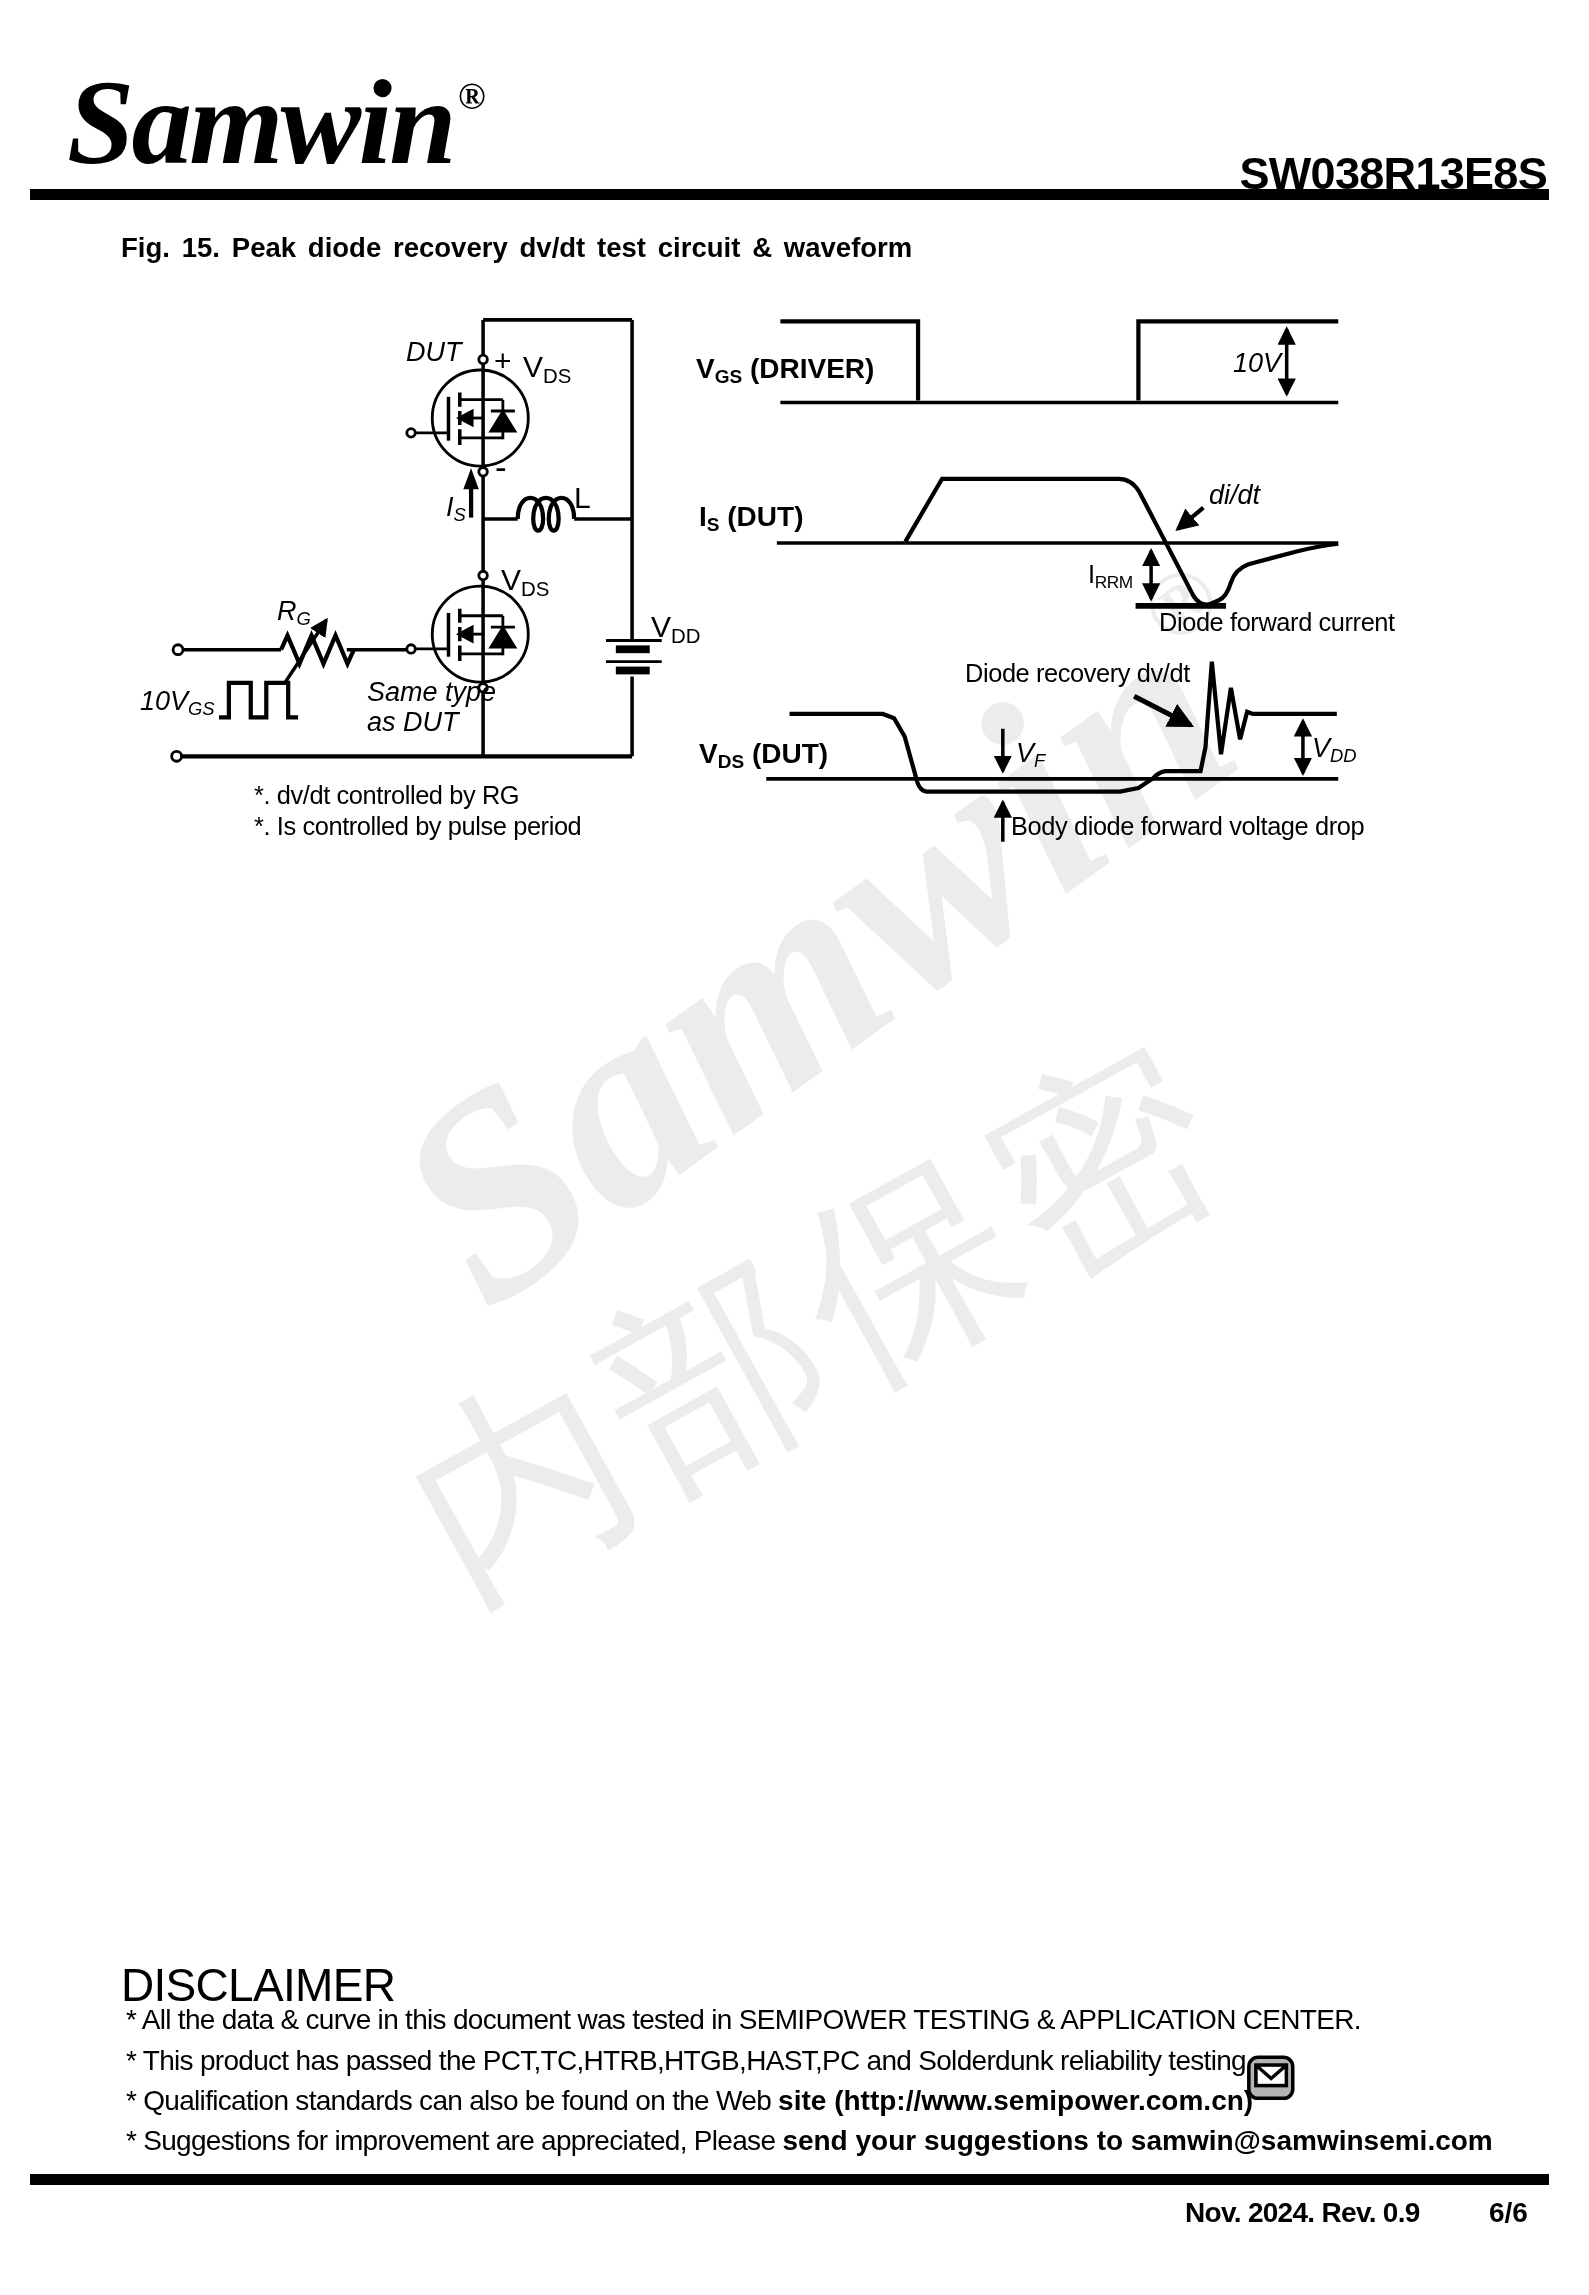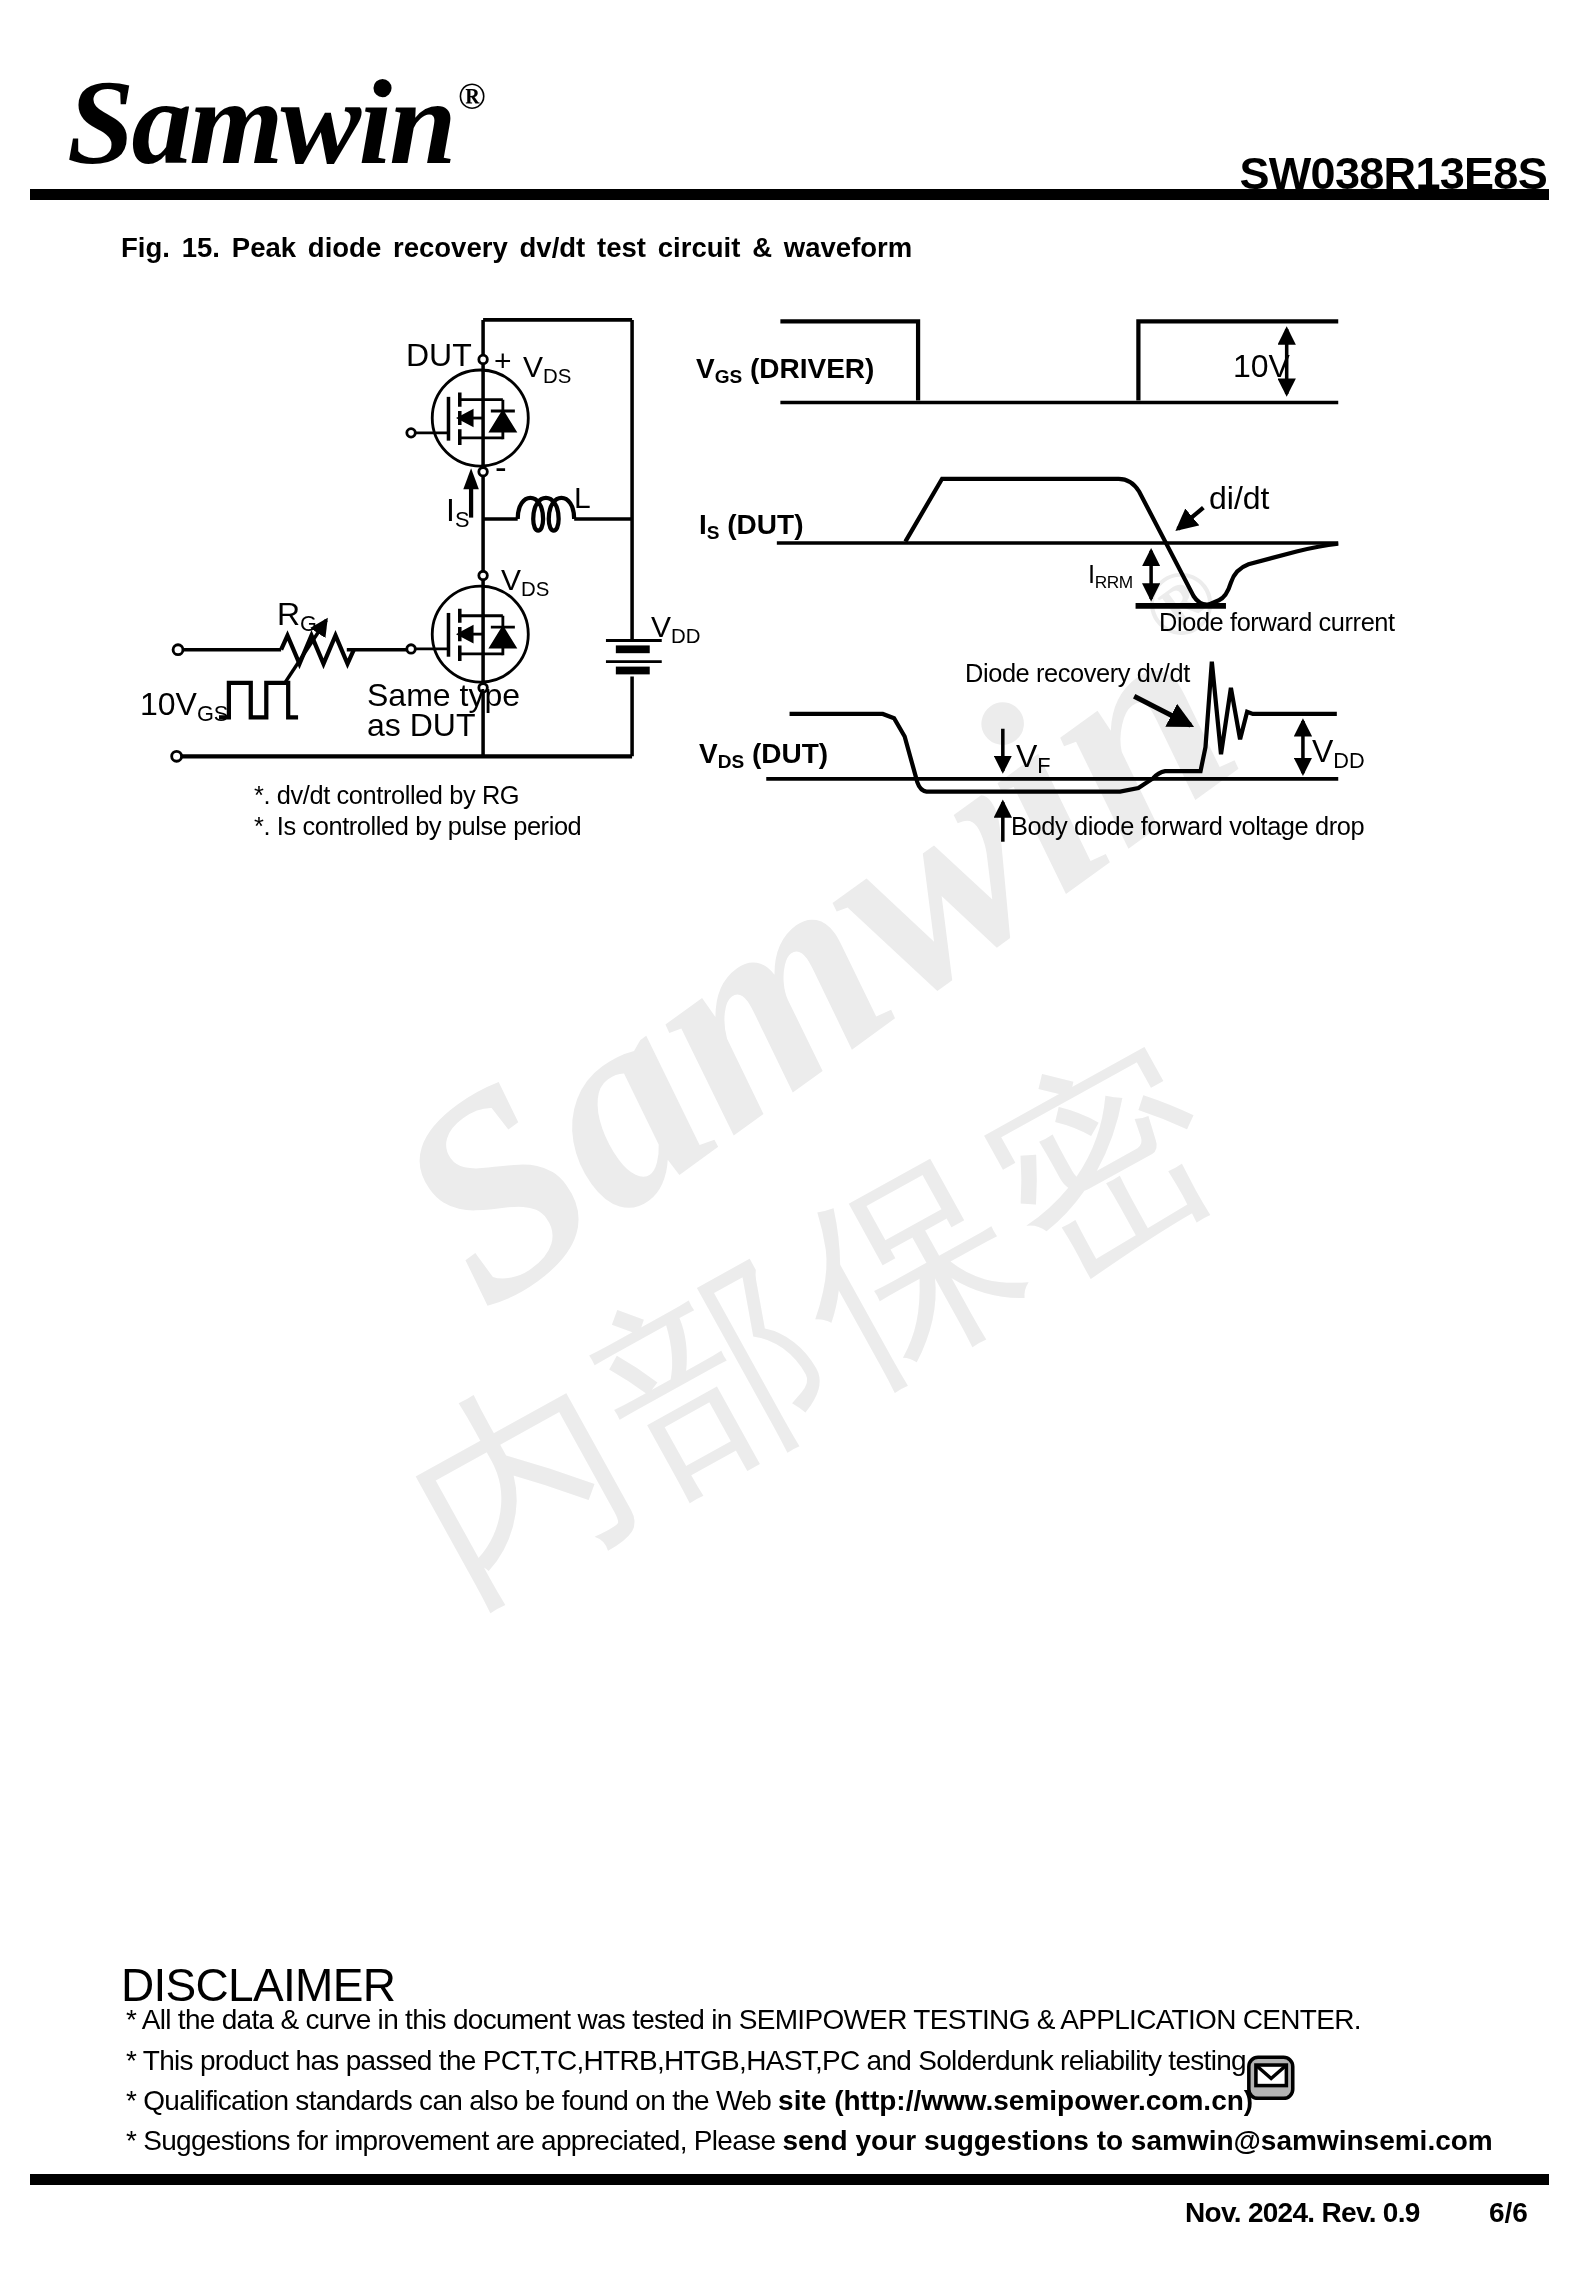--- a/index.html
+++ b/index.html
@@ -19,21 +19,21 @@
   .wm1{position:absolute;left:177px;top:798px;width:1328px;text-align:center;
        font-family:"Liberation Serif",serif;font-style:italic;font-weight:bold;
        font-size:283px;line-height:1;color:#ececec;transform:rotate(-36deg);pointer-events:none;}
   .wm1 .reg{font-size:92px;vertical-align:super;font-style:normal;position:relative;top:-42px;}
   .wm2{position:absolute;left:304px;top:1215px;width:1024px;text-align:center;
        font-size:212px;line-height:1;color:#ececec;letter-spacing:10px;
        transform:rotate(-29deg);pointer-events:none;}
   
   .figsvg{position:absolute;left:0;top:0;}
   
-  .t38{font-size:32px;}
+  .t38{font-size:27px;font-style:italic;}
   .t36{font-size:25.4px;letter-spacing:-0.4px;}
   .t40b{font-size:28px;font-weight:bold;}
   .t42{font-size:30px;}
   
   .dishead{position:absolute;left:121px;top:1958px;font-size:46px;letter-spacing:-0.7px;}
   .disline{position:absolute;left:126px;font-size:28px;letter-spacing:-0.7px;white-space:nowrap;}
   .disline .bseg{font-weight:bold;letter-spacing:0;}
   
   .foot-copy{position:absolute;left:93px;top:2195px;font-weight:bold;font-size:30px;letter-spacing:-0.7px;}
   .foot-rev{position:absolute;left:1185px;top:2197px;font-weight:bold;font-size:28px;letter-spacing:-0.7px;}
@@ -149,21 +149,21 @@
   <div class="lbl t42" style="left:651px;top:612px;"><span>V</span><span class="sub">DD</span></div>
   <div class="lbl t38" style="left:277px;top:598px;"><span>R</span><span class="sub">G</span></div>
   <div class="lbl t38" style="left:140px;top:688px;"><span>10V</span><span class="sub">GS</span></div>
   <div class="lbl t38" style="left:367px;top:679px;">Same type</div>
   <div class="lbl t38" style="left:367px;top:709px;">as DUT</div>
   <div class="lbl t36" style="left:254px;top:783px;">*. dv/dt controlled by RG</div>
   <div class="lbl t36" style="left:254px;top:814px;">*. Is controlled by pulse period</div>
 
   <div class="lbl t40b" style="left:696px;top:355px;"><span>V</span><span class="sub">GS</span><span> (DRIVER)</span></div>
   <div class="lbl t38" style="left:1233px;top:350px;">10V</div>
-  <div class="lbl t40b" style="left:699px;top:503px;margin-top:8px;"><span>I</span><span class="sub">S</span><span> (DUT)</span></div>
+  <div class="lbl t40b" style="left:699px;top:503px;"><span>I</span><span class="sub">S</span><span> (DUT)</span></div>
   <div class="lbl t38" style="left:1209px;top:482px;">di/dt</div>
   <div class="lbl t36" style="left:1088px;top:562px;"><span>I</span><span class="sub">RRM</span></div>
   <div class="lbl t36" style="left:1159px;top:610px;">Diode forward current</div>
   <div class="lbl t36" style="left:965px;top:661px;">Diode recovery dv/dt</div>
   <div class="lbl t40b" style="left:699px;top:740px;"><span>V</span><span class="sub">DS</span><span> (DUT)</span></div>
   <div class="lbl t38" style="left:1016px;top:740px;"><span>V</span><span class="sub">F</span></div>
   <div class="lbl t38" style="left:1312px;top:735px;"><span>V</span><span class="sub">DD</span></div>
   <div class="lbl t36" style="left:1011px;top:814px;text-align:center;">Body diode forward voltage drop</div>
 
   <div class="dishead">DISCLAIMER</div>

